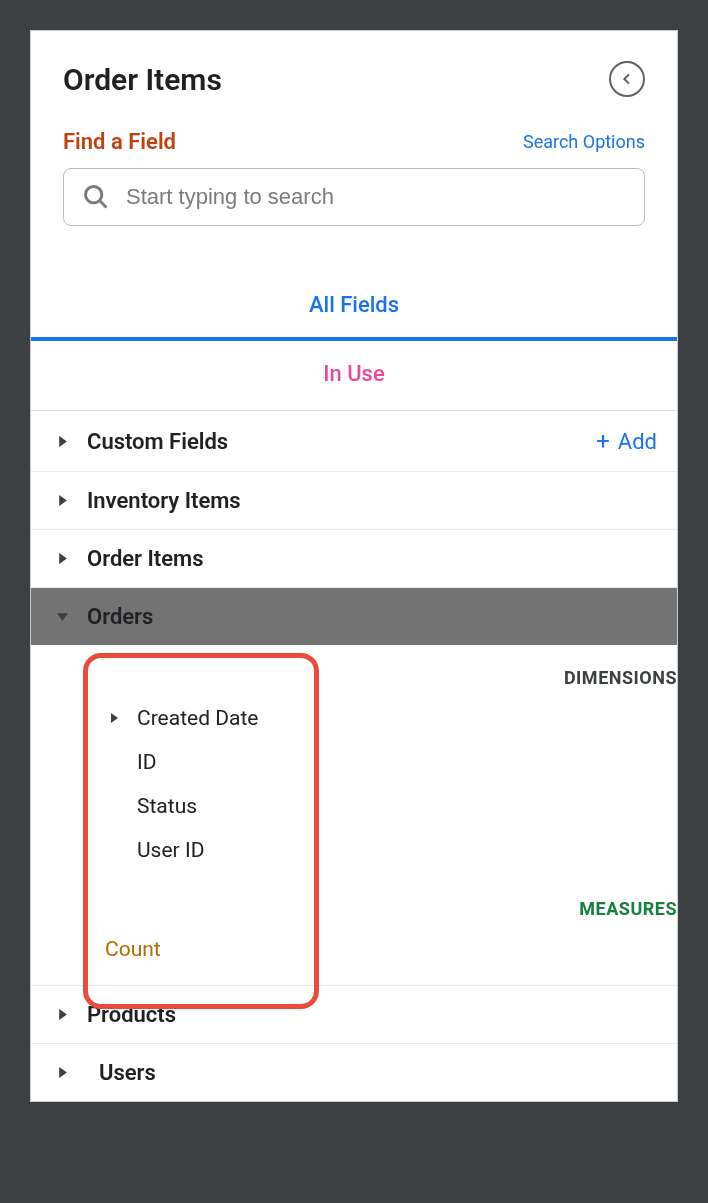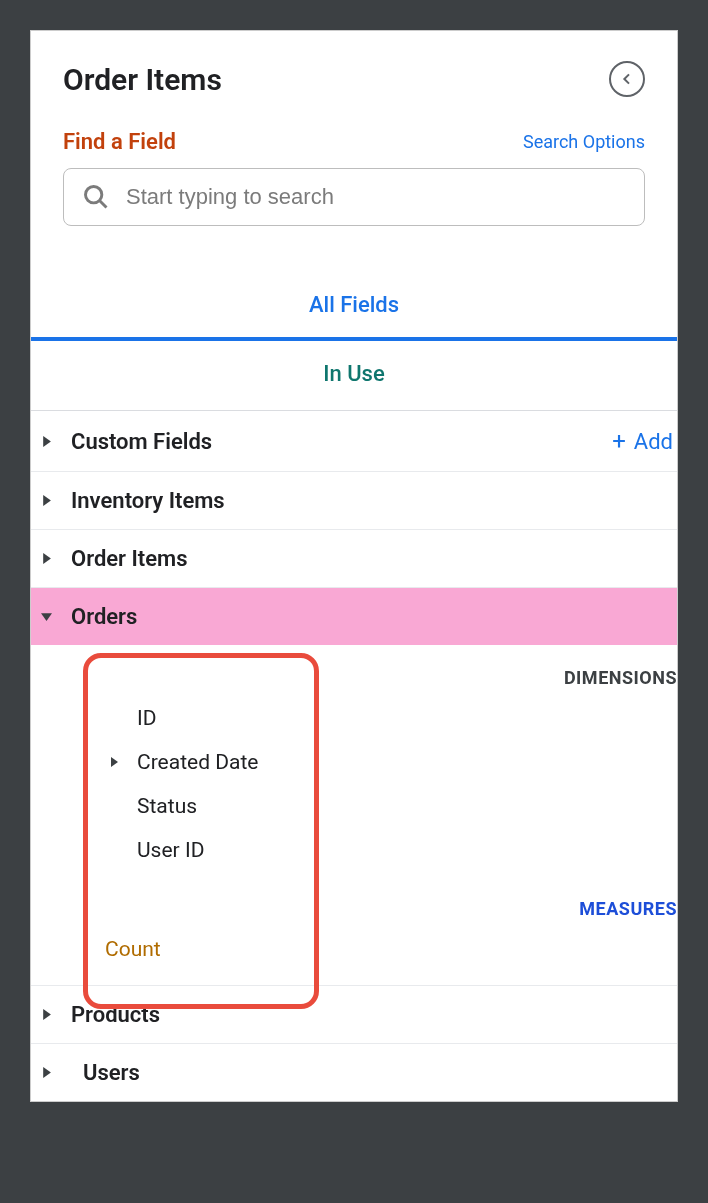--- a/index.html
+++ b/index.html
@@ -66,38 +66,38 @@
     border-bottom: 1px solid #dadce0;
     margin-top: 22px;
     flex-direction: column;
   }
   .tab {
     flex: 1;
     text-align: center;
     padding: 20px 0;
     font-size: 22px;
     font-weight: 500;
-    color: #0f766e;
+    color: #ec4899;
     cursor: pointer;
     border-bottom: 4px solid transparent;
   }
   .tab.active {
     color: #1a73e8;
     border-bottom-color: #1a73e8;
   }
 
   .tree { }
   .row {
     display: flex; align-items: center;
-    padding: 16px 4px;
+    padding: 16px 20px;
     border-bottom: 1px solid #e8eaed;
     cursor: pointer;
   }
   .row.expanded-hdr {
-    background: #f9a8d4;
+    background: #737373;
     justify-content: center;
   }
   .row .arrow {
     width: 22px;
     display: flex; align-items: center; justify-content: center;
     margin-right: 14px;
   }
   .arrow svg { width: 11px; height: 11px; fill: #3c4043; }
   .row .label {
     font-size: 22px; font-weight: 600; color: #202124;
@@ -121,21 +121,21 @@
     border: 5px solid #e94b3c;
     border-radius: 18px;
     pointer-events: none;
   }
   .section-label {
     font-size: 18px; font-weight: 700; letter-spacing: 0.5px;
     color: #3c4043;
     padding: 10px 0 8px 106px;
     text-align: right;
   }
-  .section-label.measures { color: #1d4ed8; padding-top: 26px; }
+  .section-label.measures { color: #15803d; padding-top: 26px; }
   .field-row {
     display: flex; align-items: center;
     padding: 10px 0 10px 78px;
     font-size: 21px; color: #202124;
     cursor: pointer;
   }
   .field-row .f-arrow {
     width: 28px; display: flex; align-items: center;
   }
   .field-row .f-arrow svg { width: 10px; height: 10px; fill: #3c4043; }
@@ -217,34 +217,34 @@
           </svg>
       </span>
       <span class="label">Orders</span>
     </div>
 
     <div class="subtree">
       <div class="callout-border"></div>
 
       <div class="section-label">DIMENSIONS</div>
 
-      <div class="field-row noarrow">
-        <span class="f-label">ID</span>
-      </div>
-
       <div class="field-row">
         <span class="f-arrow">
           <svg viewBox="0 0 10 10">
               <polygon points="2,0 2,10 9,5"></polygon>
             </svg>
         </span>
         <span class="f-label">Created Date</span>
       </div>
 
       <div class="field-row noarrow">
+        <span class="f-label">ID</span>
+      </div>
+
+      <div class="field-row noarrow">
         <span class="f-label">Status</span>
       </div>
 
       <div class="field-row noarrow">
         <span class="f-label">User ID</span>
       </div>
 
       <div class="section-label measures">MEASURES</div>
 
       <div class="field-row measure">

